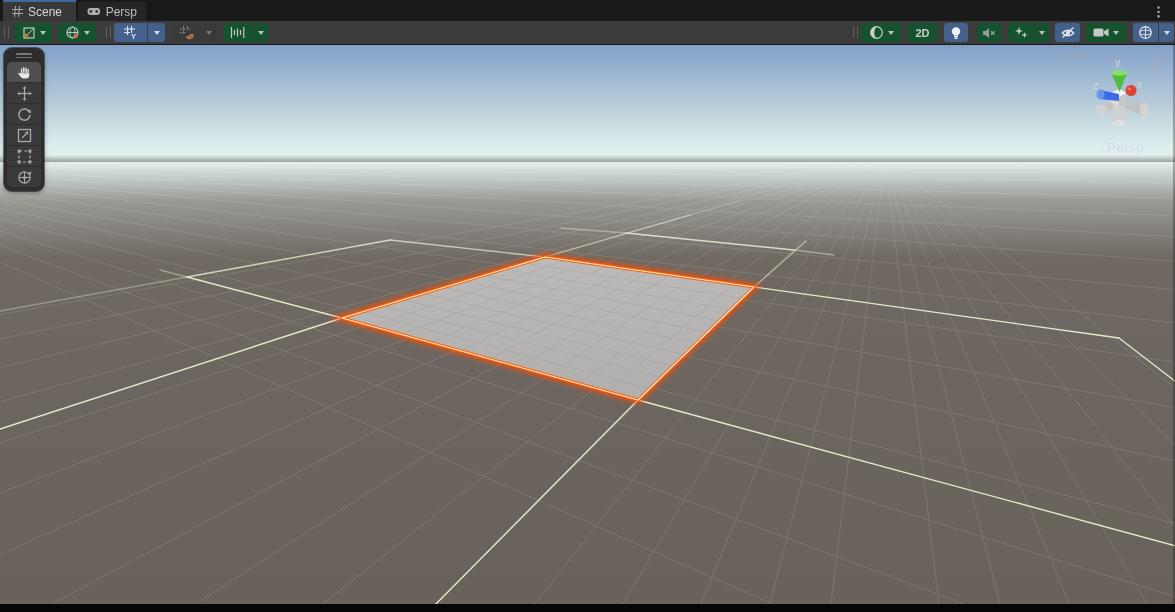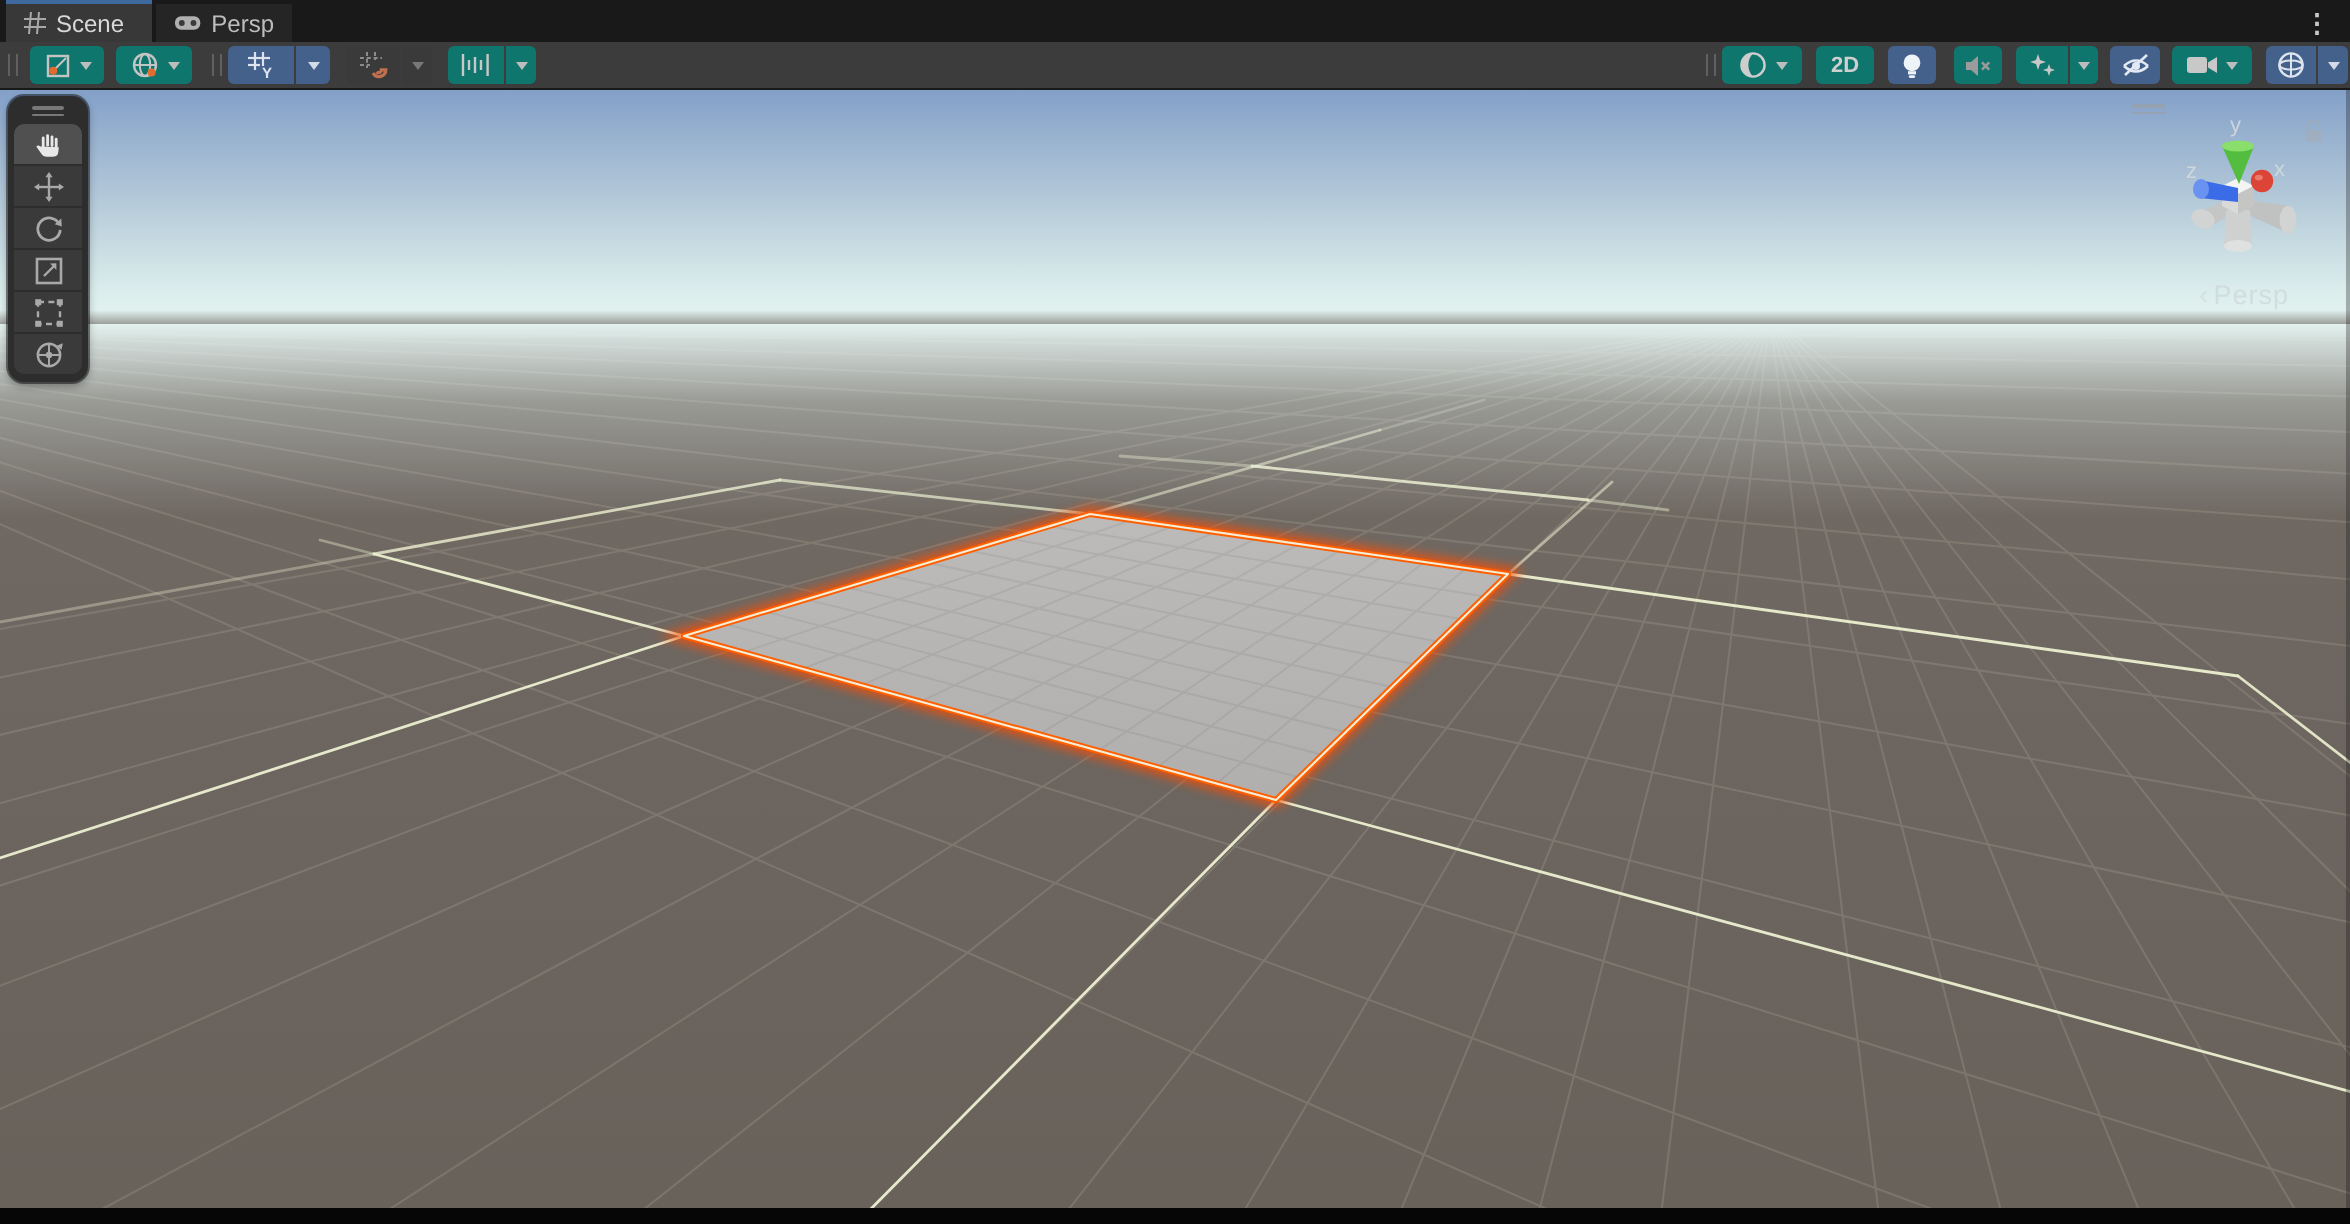--- a/index.html
+++ b/index.html
@@ -13,21 +13,21 @@
   #tabbar { position:absolute; left:0; top:0; width:1175px; height:21px; background:#191919; }
   .tab { position:absolute; top:2px; height:19px; display:flex; align-items:center; gap:5px; padding:0 9px; cursor:default; }
   .tab .tlabel { font-size:12px; }
   #tab-scene { left:3px; width:73px; background:#383838; color:#d8d8d8; }
   #tab-scene-accent { position:absolute; left:3px; top:0; width:73px; height:2px; background:#3e6aa0; }
   #tab-game { left:78px; width:68px; background:#252525; color:#bdbdbd; }
   #kebab { position:absolute; right:10px; top:2px; height:19px; color:#c6c6c6; font-size:13px; font-weight:bold; letter-spacing:0; line-height:19px; }
   
   #toolbar { position:absolute; left:0; top:21px; width:1175px; height:24px; background:#3c3c3c; border-bottom:1px solid #191919; }
   .vhandle { position:absolute; top:6px; width:5px; height:11px; border-left:1px solid #606060; border-right:1px solid #606060; }
-  .tbtn { position:absolute; top:2px; height:19px; background:#0f766e; border-radius:3px; display:flex; align-items:center; justify-content:center; gap:4px; }
+  .tbtn { position:absolute; top:2px; height:19px; background:#14532d; border-radius:3px; display:flex; align-items:center; justify-content:center; gap:4px; }
   .tbtn.seg-l { border-radius:3px 0 0 3px; }
   .tbtn.seg-r { border-radius:0 3px 3px 0; }
   .tbtn.blue { background:#44618c; }
   .tbtn.dim  { background:#3a3a3a; }
   .caret { width:0; height:0; border-left:3.5px solid transparent; border-right:3.5px solid transparent; border-top:4px solid #bdbdbd; }
   .caret.lt { border-top-color:#d3dbe6; }
   .caret.dk { border-top-color:#787878; }
   .lbl2d { color:#cfcfcf; font-size:11px; font-weight:bold; }
   
   #viewport { position:absolute; left:0; top:45px; width:1175px; height:559px; overflow:hidden; }

